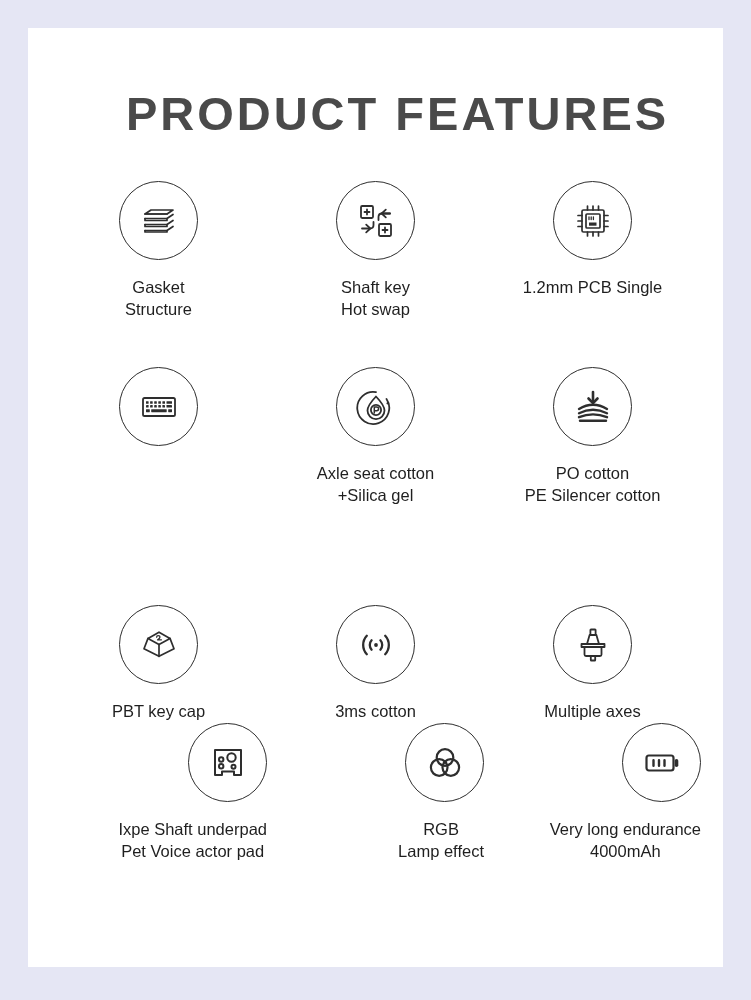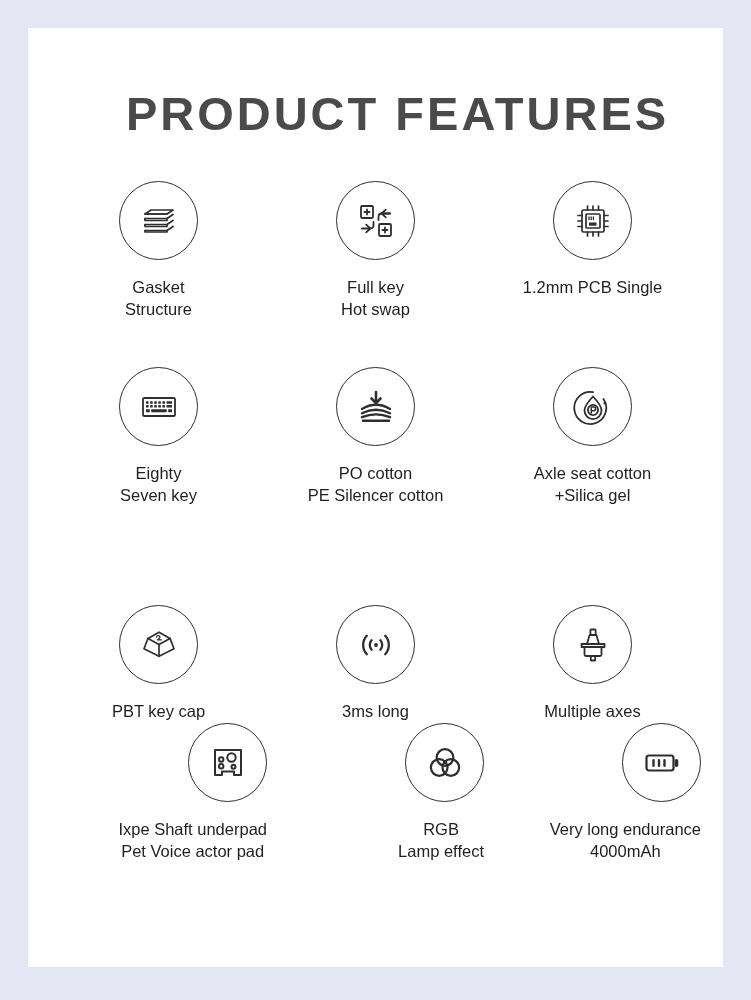--- a/index.html
+++ b/index.html
@@ -139,21 +139,21 @@
             <rect x="23" y="23" width="12" height="12" rx="1.2"></rect>
             <path d="M29 26.5 L29 31.5 M26.5 29 L31.5 29"></path>
             <path d="M34 12.5 L25.5 12.5 A4 4 0 0 0 25.5 12.5"></path>
             <path d="M34 12.5 L26 12.5 Q22.5 12.5 22.5 16 L22.5 19"></path>
             <path d="M29.8 8.6 L25.7 12.5 L29.8 16.4"></path>
             <path d="M6 27.5 L14 27.5 Q17.5 27.5 17.5 24 L17.5 21"></path>
             <path d="M10.2 23.6 L14.3 27.5 L10.2 31.4"></path>
           </svg>
         </div>
         <div class="feature-label">
-          <span>Full key</span>
+          <span>Shaft key</span>
           <span class="line2">Hot swap</span>
         </div>
       </div>
 
       <div class="feature-cell">
         <div class="icon-circle">
           <svg viewBox="0 0 40 40" fill="none" stroke="#2e2e2e" stroke-width="1.7" stroke-linejoin="round" stroke-linecap="round">
             <rect x="9" y="9" width="22" height="22" rx="1.5"></rect>
             <rect x="13" y="13" width="14" height="14" rx="1"></rect>
             <path d="M14.5 5 L14.5 9 M20 5 L20 9 M25.5 5 L25.5 9"></path>
@@ -189,59 +189,55 @@
               <rect x="15.2" y="18" width="2.6" height="2.6" rx="0.4"></rect>
               <rect x="19.3" y="18" width="2.6" height="2.6" rx="0.4"></rect>
               <rect x="23.4" y="18" width="2.6" height="2.6" rx="0.4"></rect>
               <rect x="27.5" y="18" width="5.5" height="2.6" rx="0.4"></rect>
               <rect x="7" y="22.2" width="3.8" height="3" rx="0.4"></rect>
               <rect x="12.2" y="22.2" width="15.5" height="3" rx="0.4"></rect>
               <rect x="29.2" y="22.2" width="3.8" height="3" rx="0.4"></rect>
             </g>
           </svg>
         </div>
-        <div class="feature-label">
-          <span>Eighty</span>
-          <span class="line2">Seven key</span>
+      </div>
+
+      <div class="feature-cell">
+        <div class="icon-circle">
+          <svg viewBox="0 0 40 40" fill="none" stroke="#2e2e2e" stroke-width="1.8" stroke-linecap="round" stroke-linejoin="round">
+            <path d="M30.5 12 A16 16 0 1 1 20 5.2"></path>
+            <circle cx="31.8" cy="16.3" r="1.2" fill="#2e2e2e" stroke="none"></circle>
+            <path d="M20 9.5 C20 9.5 11.5 18.4 11.5 23.6 A8.5 8.5 0 0 0 28.5 23.6 C28.5 18.4 20 9.5 20 9.5 Z"></path>
+            <circle cx="20" cy="23" r="5.1"></circle>
+            <path d="M18.3 26 L18.3 19.9 L20.7 19.9 A1.9 1.9 0 0 1 20.7 23.7 L18.3 23.7" stroke-width="1.5"></path>
+          </svg>
+        </div>
+        <div class="feature-label">
+          <span>Axle seat cotton</span>
+          <span class="line2">+Silica gel</span>
         </div>
       </div>
 
       <div class="feature-cell">
         <div class="icon-circle">
           <svg viewBox="0 0 40 40" fill="none" stroke="#2e2e2e" stroke-linecap="round" stroke-linejoin="round">
             <path d="M20 5 L20 15" stroke-width="2.6"></path>
             <path d="M15.5 11.5 L20 16.2 L24.5 11.5" stroke-width="2.6"></path>
             <path d="M6 22 Q20 13.5 34 22" stroke-width="2.4"></path>
             <path d="M6 26.3 Q20 19.2 34 26.3" stroke-width="2.4"></path>
             <path d="M6 30.2 Q20 24.6 34 30.2" stroke-width="2.4"></path>
             <path d="M7 33.8 L33 33.8" stroke-width="2.4"></path>
           </svg>
         </div>
         <div class="feature-label">
           <span>PO cotton</span>
           <span class="line2">PE Silencer cotton</span>
         </div>
       </div>
 
-      <div class="feature-cell">
-        <div class="icon-circle">
-          <svg viewBox="0 0 40 40" fill="none" stroke="#2e2e2e" stroke-width="1.8" stroke-linecap="round" stroke-linejoin="round">
-            <path d="M30.5 12 A16 16 0 1 1 20 5.2"></path>
-            <circle cx="31.8" cy="16.3" r="1.2" fill="#2e2e2e" stroke="none"></circle>
-            <path d="M20 9.5 C20 9.5 11.5 18.4 11.5 23.6 A8.5 8.5 0 0 0 28.5 23.6 C28.5 18.4 20 9.5 20 9.5 Z"></path>
-            <circle cx="20" cy="23" r="5.1"></circle>
-            <path d="M18.3 26 L18.3 19.9 L20.7 19.9 A1.9 1.9 0 0 1 20.7 23.7 L18.3 23.7" stroke-width="1.5"></path>
-          </svg>
-        </div>
-        <div class="feature-label">
-          <span>Axle seat cotton</span>
-          <span class="line2">+Silica gel</span>
-        </div>
-      </div>
-
     </div>
 
     <div class="features-grid row-3" style="margin-top:0;">
 
       <div class="feature-cell">
         <div class="icon-circle">
           <svg viewBox="0 0 40 40" fill="none" stroke="#2e2e2e" stroke-width="1.7" stroke-linejoin="round" stroke-linecap="round">
             <path d="M20 6.5 L31 12.6 L31 14.2 L35 24 L20 31.5 L5 24 L9 14.2 L9 12.6 Z" stroke="none"></path>
             <path d="M9 13.4 L20 7.2 L31 13.4 L20 19.6 Z"></path>
             <path d="M9 13.4 L5 23.8 L20 31.3 L35 23.8 L31 13.4"></path>
@@ -259,21 +255,21 @@
         <div class="icon-circle">
           <svg viewBox="0 0 40 40" fill="none" stroke="#2e2e2e" stroke-width="2.3" stroke-linecap="round">
             <circle cx="20" cy="20" r="1.9" fill="#2e2e2e" stroke="none"></circle>
             <path d="M15.6 15.3 A7 7 0 0 0 15.6 24.7"></path>
             <path d="M24.4 15.3 A7 7 0 0 1 24.4 24.7"></path>
             <path d="M10.8 10.8 A13.5 13.5 0 0 0 10.8 29.2"></path>
             <path d="M29.2 10.8 A13.5 13.5 0 0 1 29.2 29.2"></path>
           </svg>
         </div>
         <div class="feature-label">
-          <span>3ms long</span>
+          <span>3ms cotton</span>
           
         </div>
       </div>
 
       <div class="feature-cell">
         <div class="icon-circle">
           <svg viewBox="0 0 40 40" fill="none" stroke="#2e2e2e" stroke-width="1.8" stroke-linejoin="round" stroke-linecap="round">
             <rect x="17.4" y="4.5" width="5.2" height="5.5" rx="0.6"></rect>
             <path d="M14 19 L16.6 10 L23.4 10 L26 19 Z"></path>
             <path d="M8.5 19 L31.5 19 L31.5 22 L8.5 22 Z"></path>

